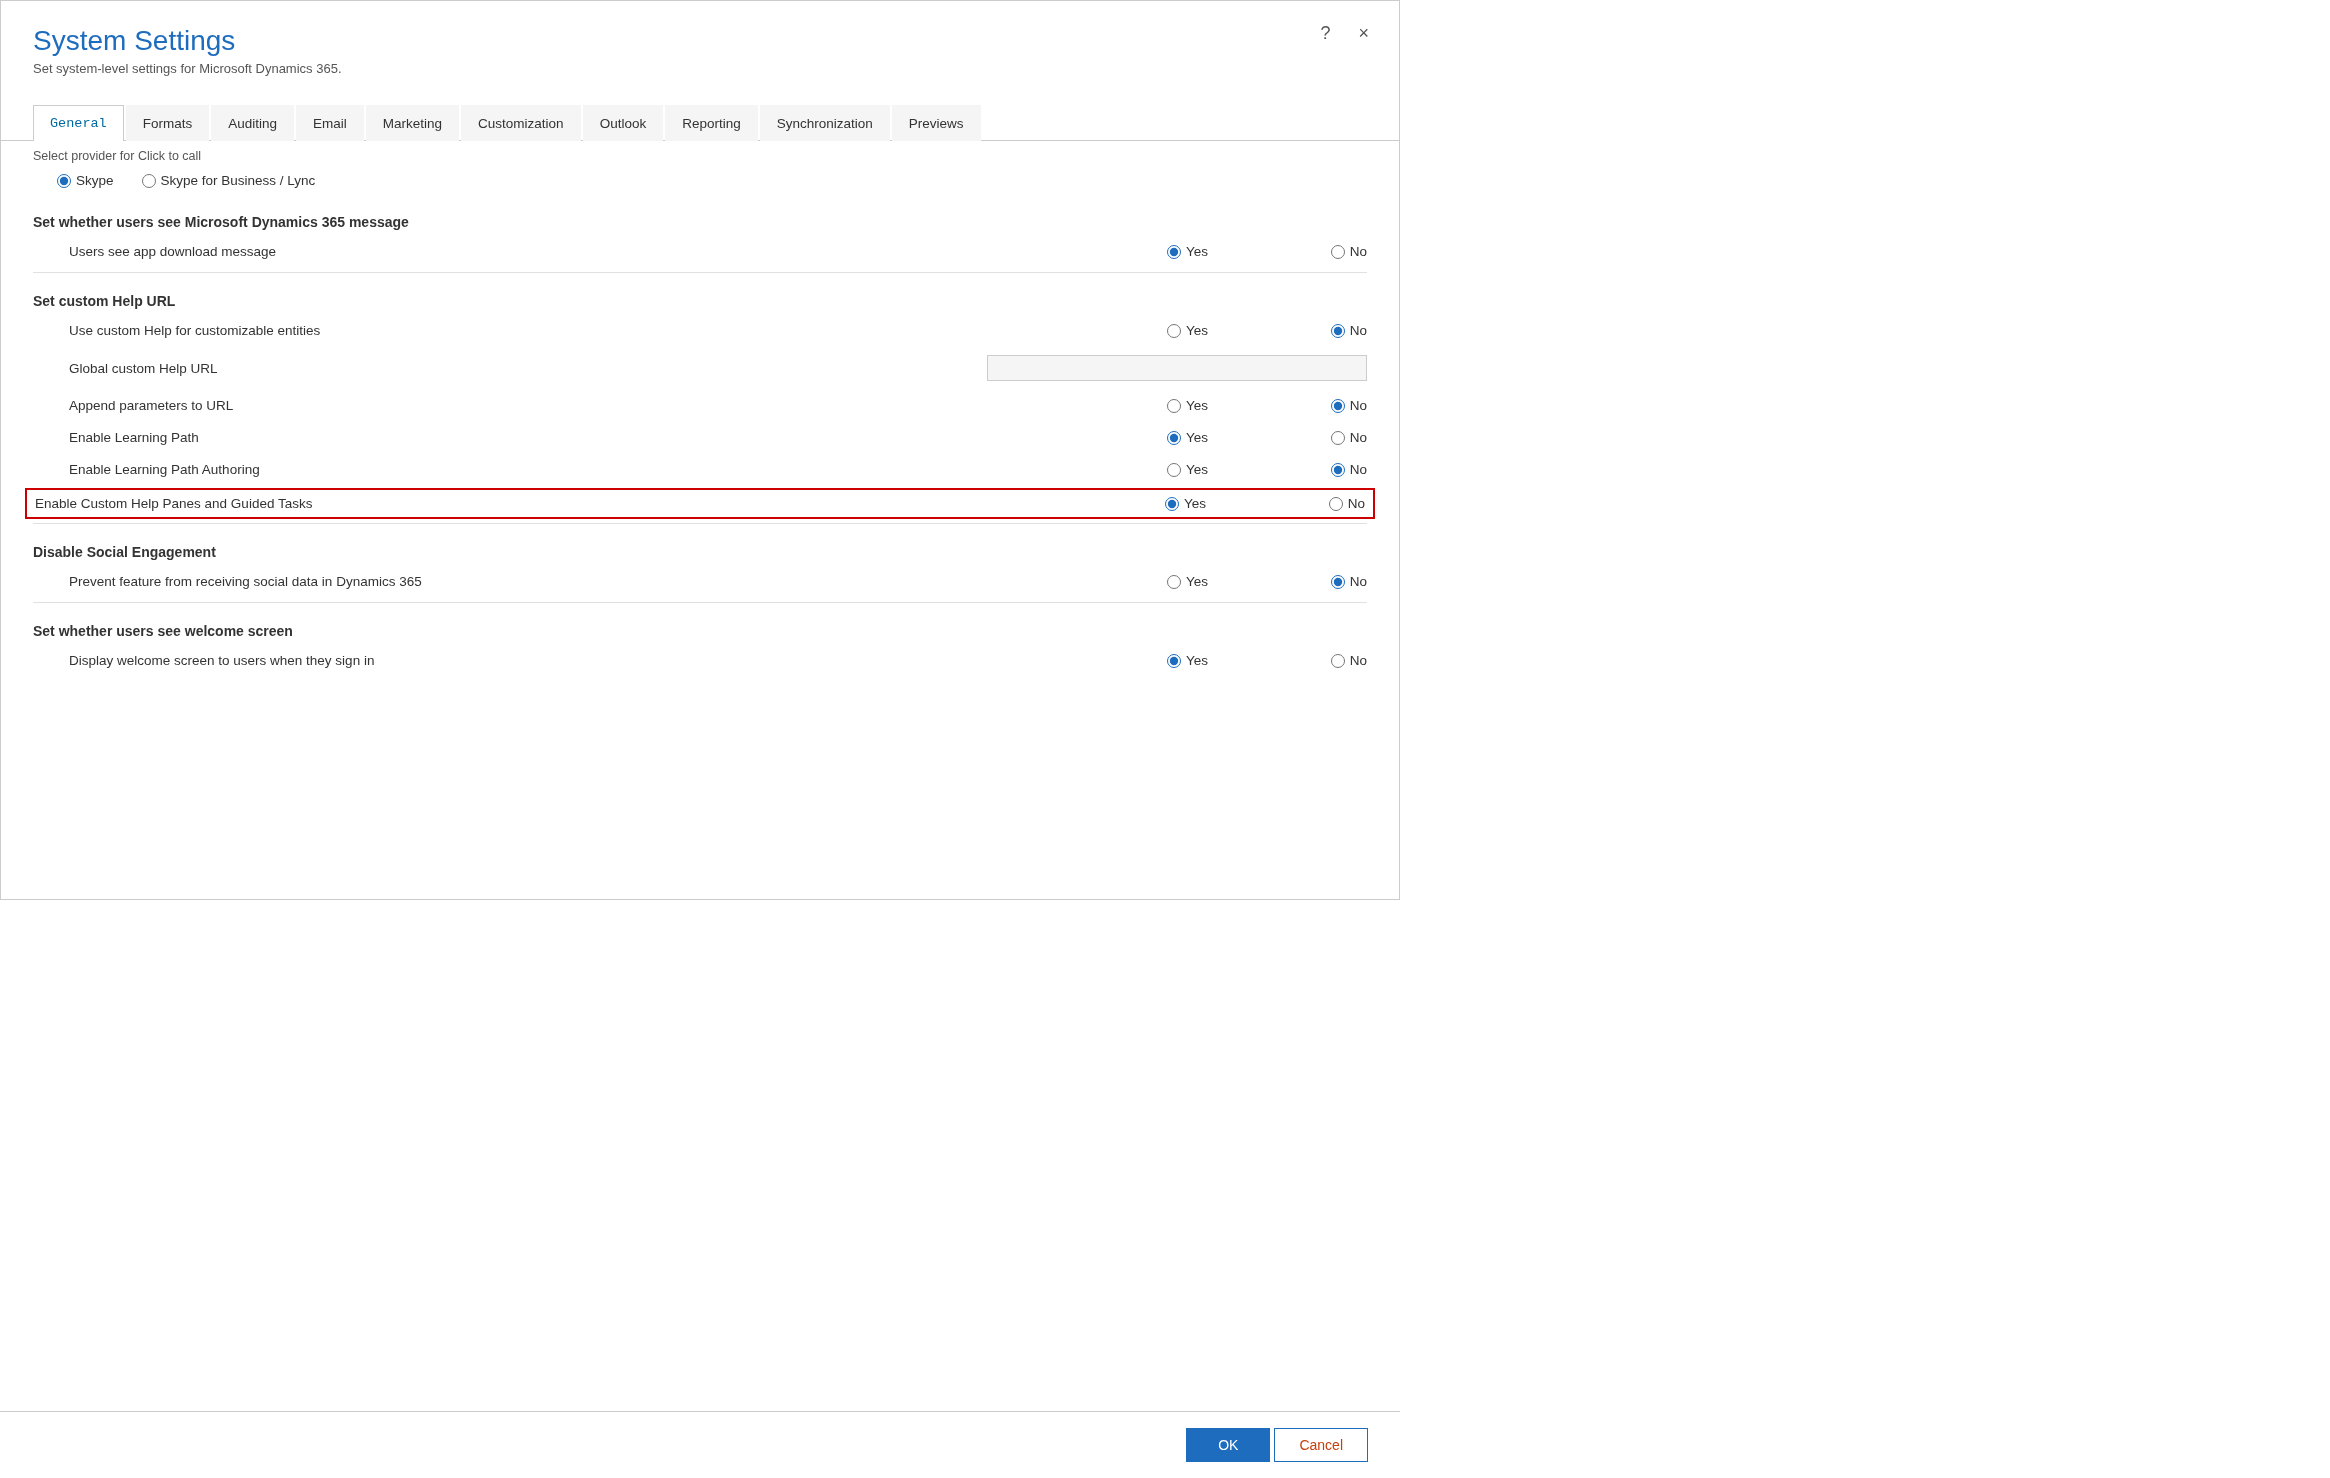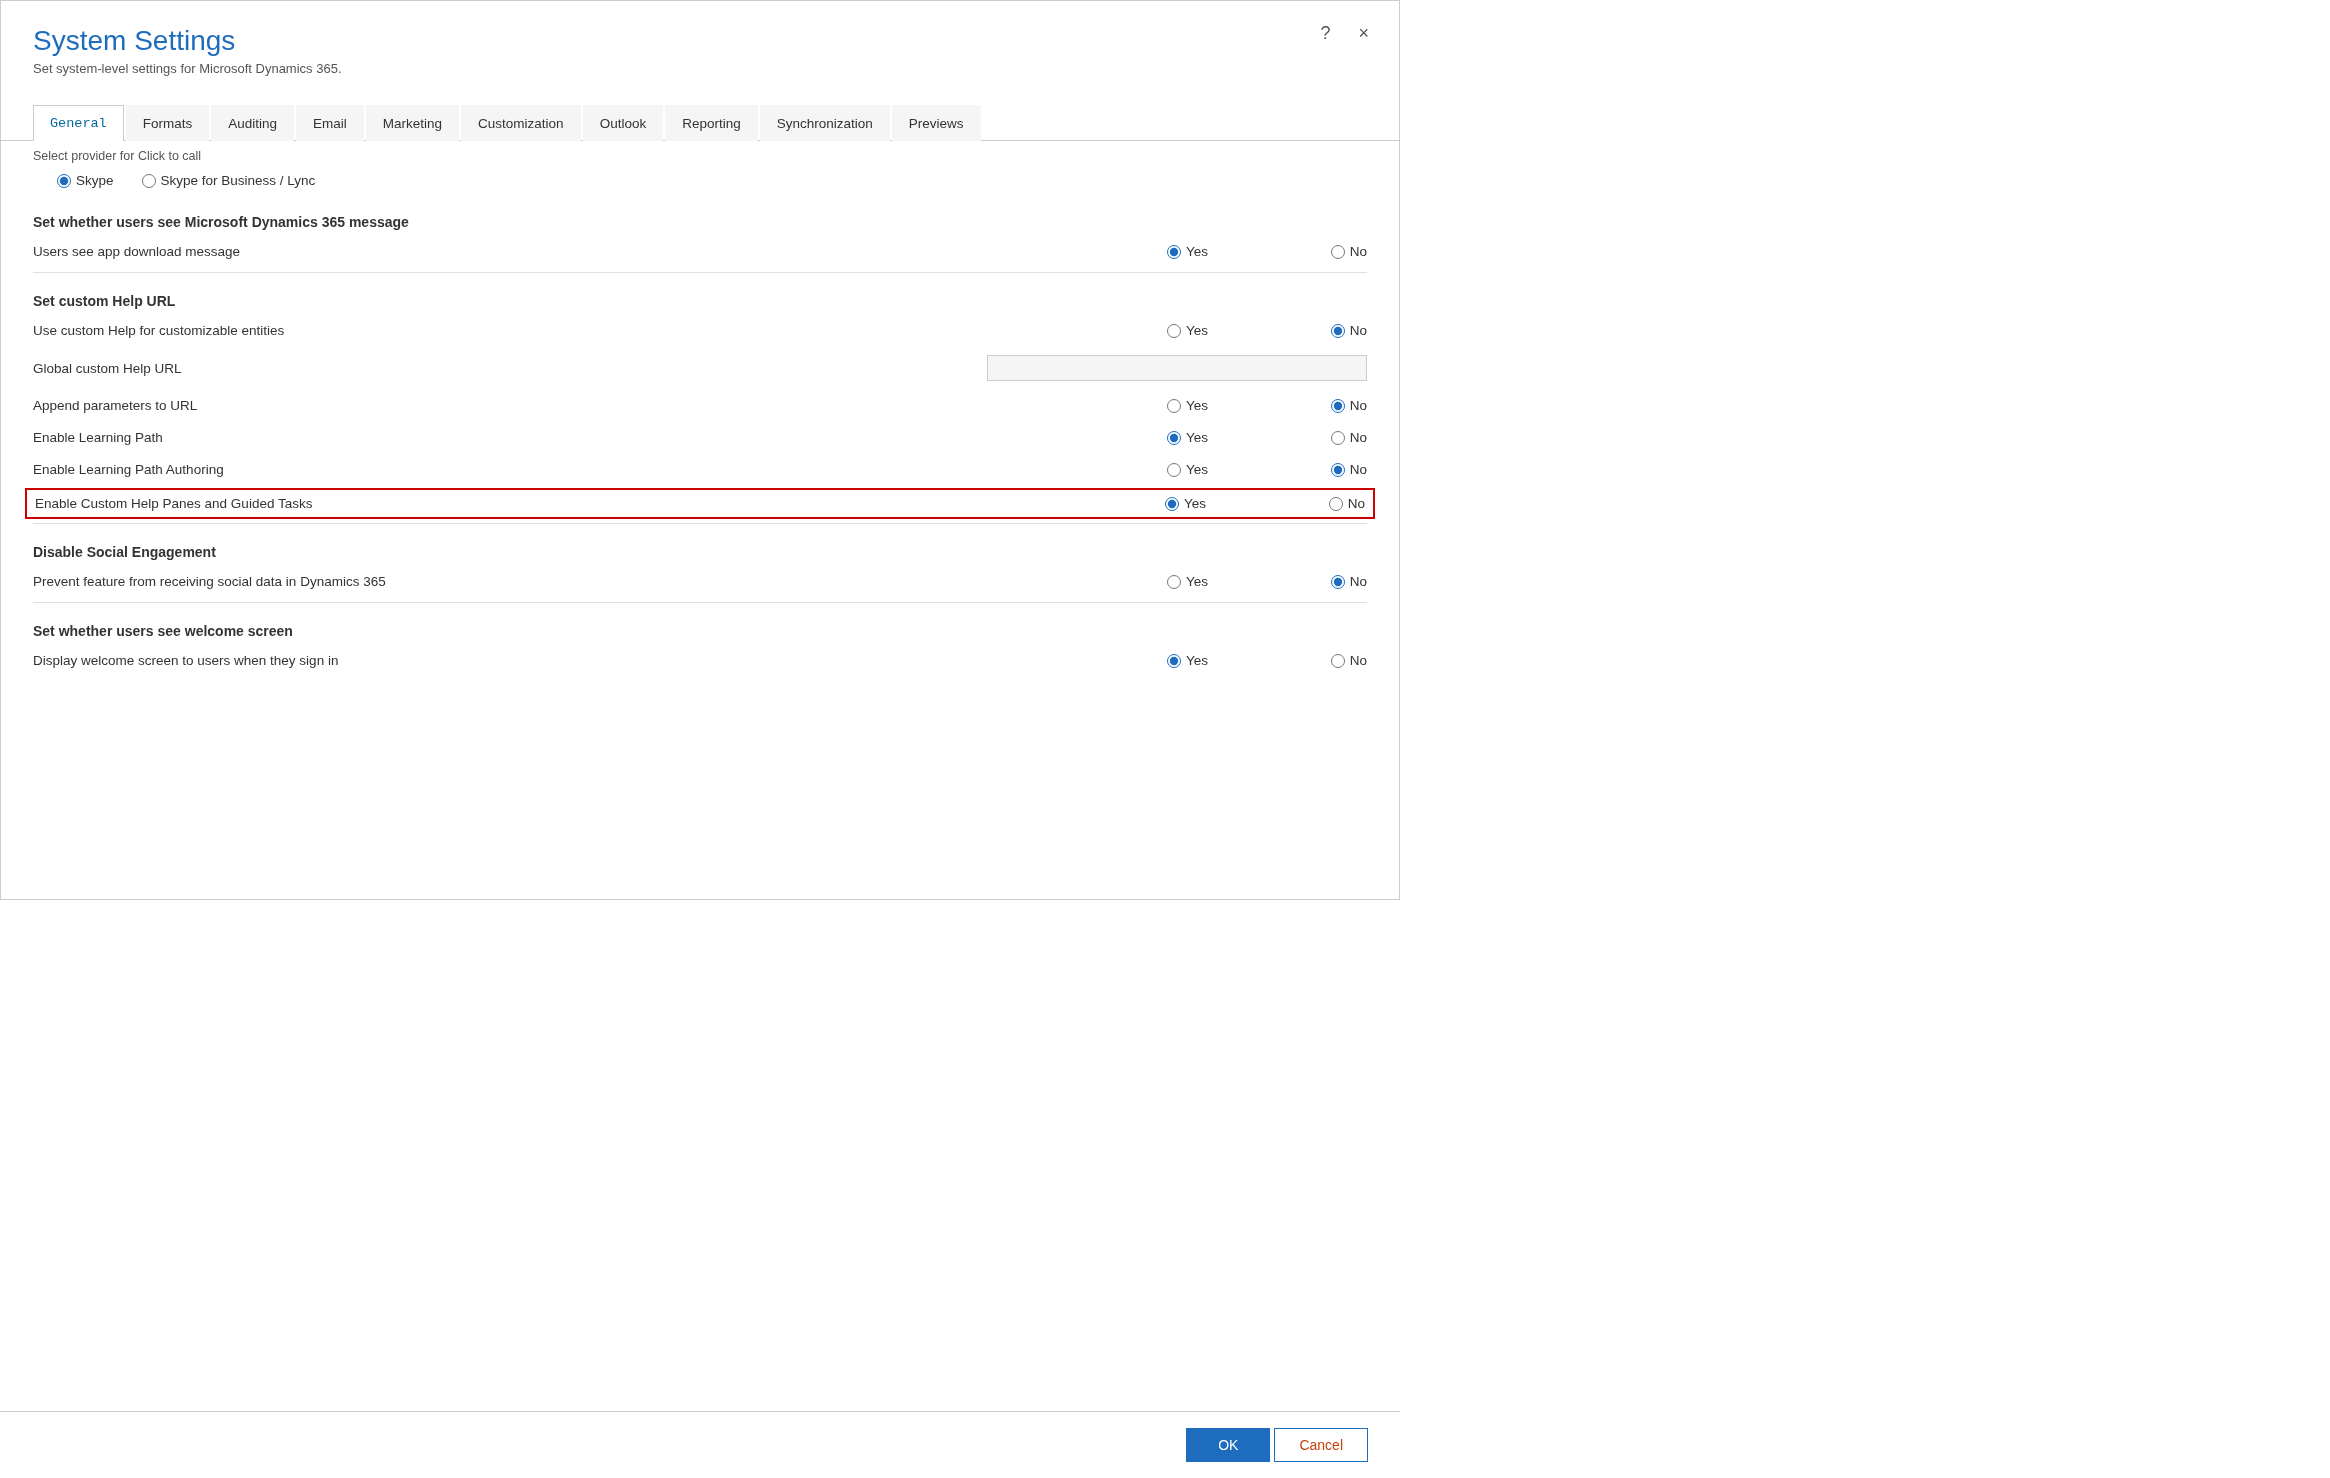--- a/index.html
+++ b/index.html
@@ -104,20 +104,21 @@
       color: #333;
     }
 
     
     .setting-row {
       display: flex;
       align-items: center;
       justify-content: space-between;
       padding: 8px 0;
       border-bottom: 1px solid transparent;
+      margin-left: 36px;
     }
     .setting-row.highlighted {
       border: 2px solid #cc0000;
       padding: 6px 8px;
       margin: 2px -8px;
     }
     .setting-label {
       font-size: 13.5px;
       color: #333;
       flex: 1;

